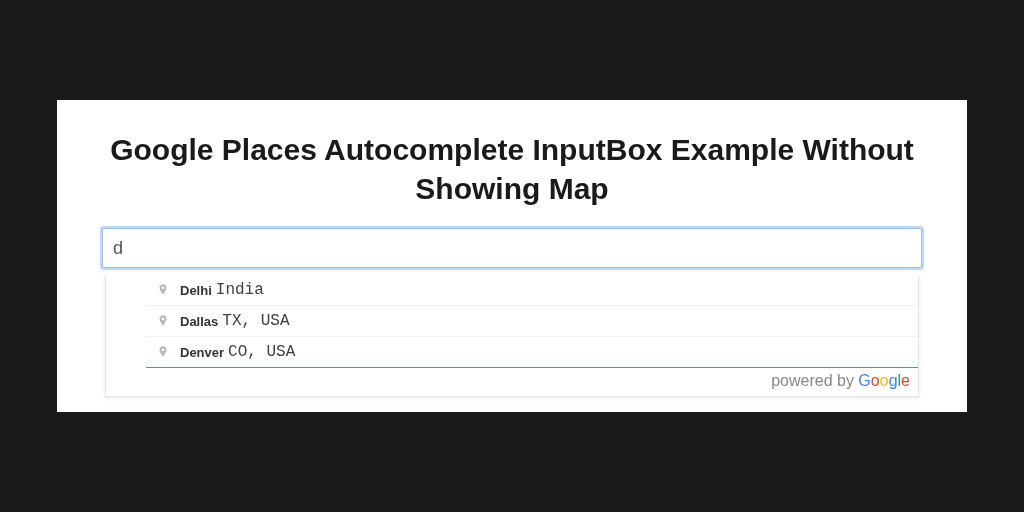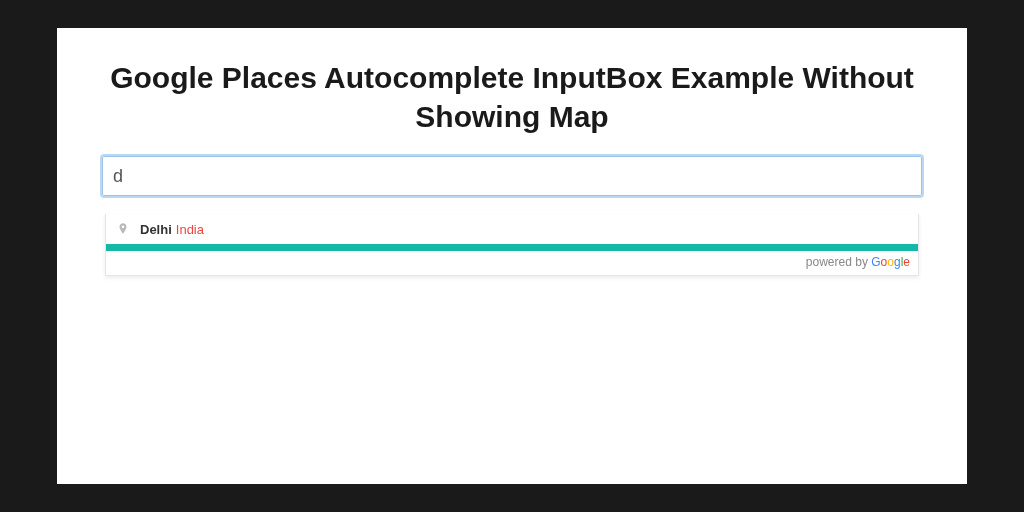--- a/index.html
+++ b/index.html
@@ -8,21 +8,21 @@
       font-family: -apple-system, BlinkMacSystemFont, "Segoe UI", Helvetica, Arial, sans-serif;
       width: 1024px;
       height: 512px;
       display: flex;
       align-items: center;
       justify-content: center;
     }
     .panel {
       background: #fff;
       width: 910px;
-      height: 456px;
+      height: 312px;
       padding: 30px 45px 20px 45px;
     }
     .title {
       font-size: 30px;
       font-weight: 600;
       color: #1a1a1a;
       text-align: center;
       line-height: 1.3;
       margin-bottom: 20px;
     }
@@ -36,21 +36,22 @@
       font-size: 18px;
       color: #555;
       font-family: inherit;
     }
     .dropdown {
       border: 1px solid #e6e6e6;
       border-top: none;
       box-shadow: 0 2px 4px rgba(0,0,0,0.08);
       background: #fff;
       width: calc(100% - 6px);
-      margin: 18px auto 0 auto;
+      margin: 7px auto 0 auto;
+      padding-left: 40px;
     }
     .item {
       display: flex;
       align-items: center;
       padding: 6px 10px;
       border-top: 1px solid #f0f0f0;
       font-size: 13px;
       cursor: pointer;
     }
     .item:first-child { border-top: none; }
@@ -60,30 +61,31 @@
       margin-right: 10px;
       flex-shrink: 0;
     }
     .pin svg { display: block; }
     .primary {
       color: #333;
       font-weight: 700;
       margin-right: 4px;
     }
     .secondary {
-      color: #ef4444;
+      color: #404040;
       font-weight: 400;
-      font-size: 13px;
+      font-size: 16px;
+      font-family: Liberation Mono, monospace;
     }
     .footer {
       text-align: right;
       padding: 4px 8px 6px 8px;
-      font-size: 12px;
+      font-size: 16px;
       color: #888;
-      border-top: 7px solid #14b8a6;
+      border-top: 1px solid #14b8a6;
     }
     .g-logo { font-weight: 500; }
     .g-b { color: #4285F4; }
     .g-r { color: #EA4335; }
     .g-y { color: #FBBC05; }
     .g-g { color: #34A853; }
   </style>
 </head>
 <body>
 
@@ -98,20 +100,38 @@
       <span class="pin">
         <svg viewBox="0 0 24 24" width="14" height="18">
             <path fill="#b9b9b9" d="M12 2C8.7 2 6 4.7 6 8c0 4.5 6 12 6 12s6-7.5 6-12c0-3.3-2.7-6-6-6zm0 8.2c-1.2 0-2.2-1-2.2-2.2S10.8 5.8 12 5.8s2.2 1 2.2 2.2-1 2.2-2.2 2.2z"></path>
           </svg>
       </span>
       <span class="primary">Delhi</span>
       <span class="secondary">India</span>
     </div>
 
 
+    <div class="item">
+      <span class="pin">
+        <svg viewBox="0 0 24 24" width="14" height="18">
+            <path fill="#b9b9b9" d="M12 2C8.7 2 6 4.7 6 8c0 4.5 6 12 6 12s6-7.5 6-12c0-3.3-2.7-6-6-6zm0 8.2c-1.2 0-2.2-1-2.2-2.2S10.8 5.8 12 5.8s2.2 1 2.2 2.2-1 2.2-2.2 2.2z"></path>
+          </svg>
+      </span>
+      <span class="primary">Dallas</span>
+      <span class="secondary">TX, USA</span>
+    </div>
 
+    <div class="item">
+      <span class="pin">
+        <svg viewBox="0 0 24 24" width="14" height="18">
+            <path fill="#b9b9b9" d="M12 2C8.7 2 6 4.7 6 8c0 4.5 6 12 6 12s6-7.5 6-12c0-3.3-2.7-6-6-6zm0 8.2c-1.2 0-2.2-1-2.2-2.2S10.8 5.8 12 5.8s2.2 1 2.2 2.2-1 2.2-2.2 2.2z"></path>
+          </svg>
+      </span>
+      <span class="primary">Denver</span>
+      <span class="secondary">CO, USA</span>
+    </div>
 
 
     <div class="footer">
       <span>powered by </span><span class="g-logo"><span class="g-b">G</span><span class="g-r">o</span><span class="g-y">o</span><span class="g-b">g</span><span class="g-g">l</span><span class="g-r">e</span></span>
     </div>
   </div>
 </div>
 
 </body></html>

